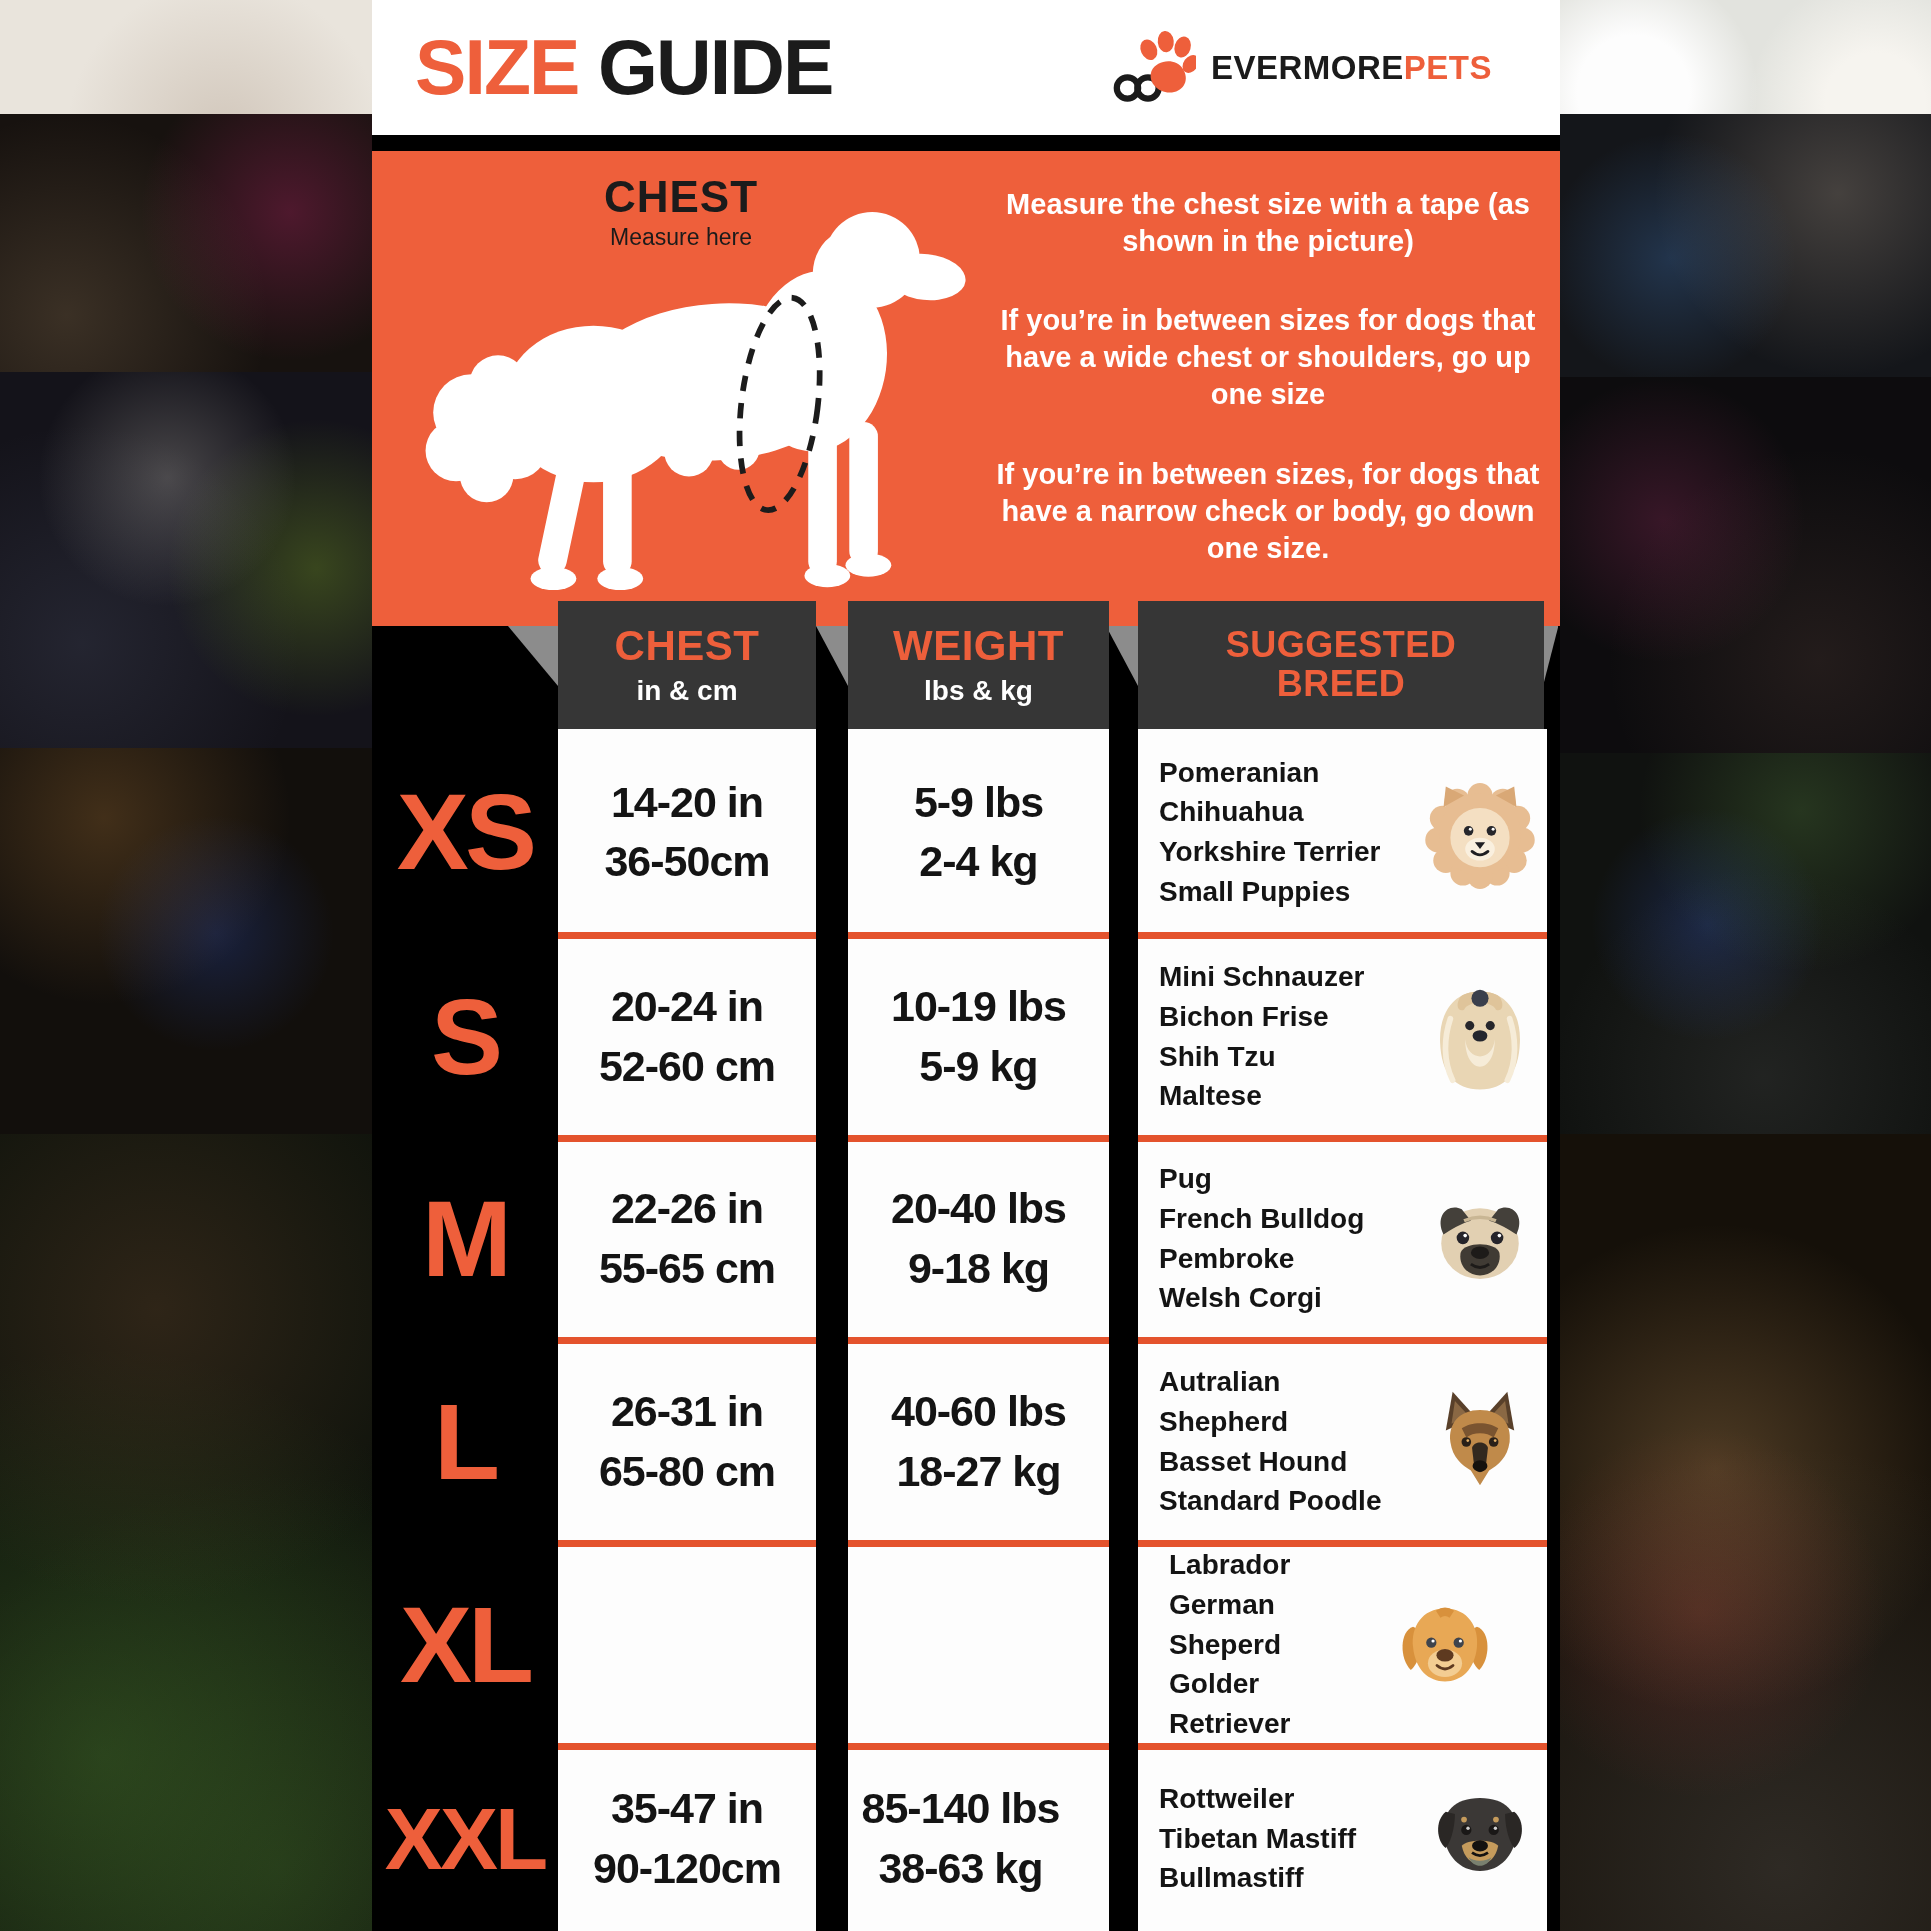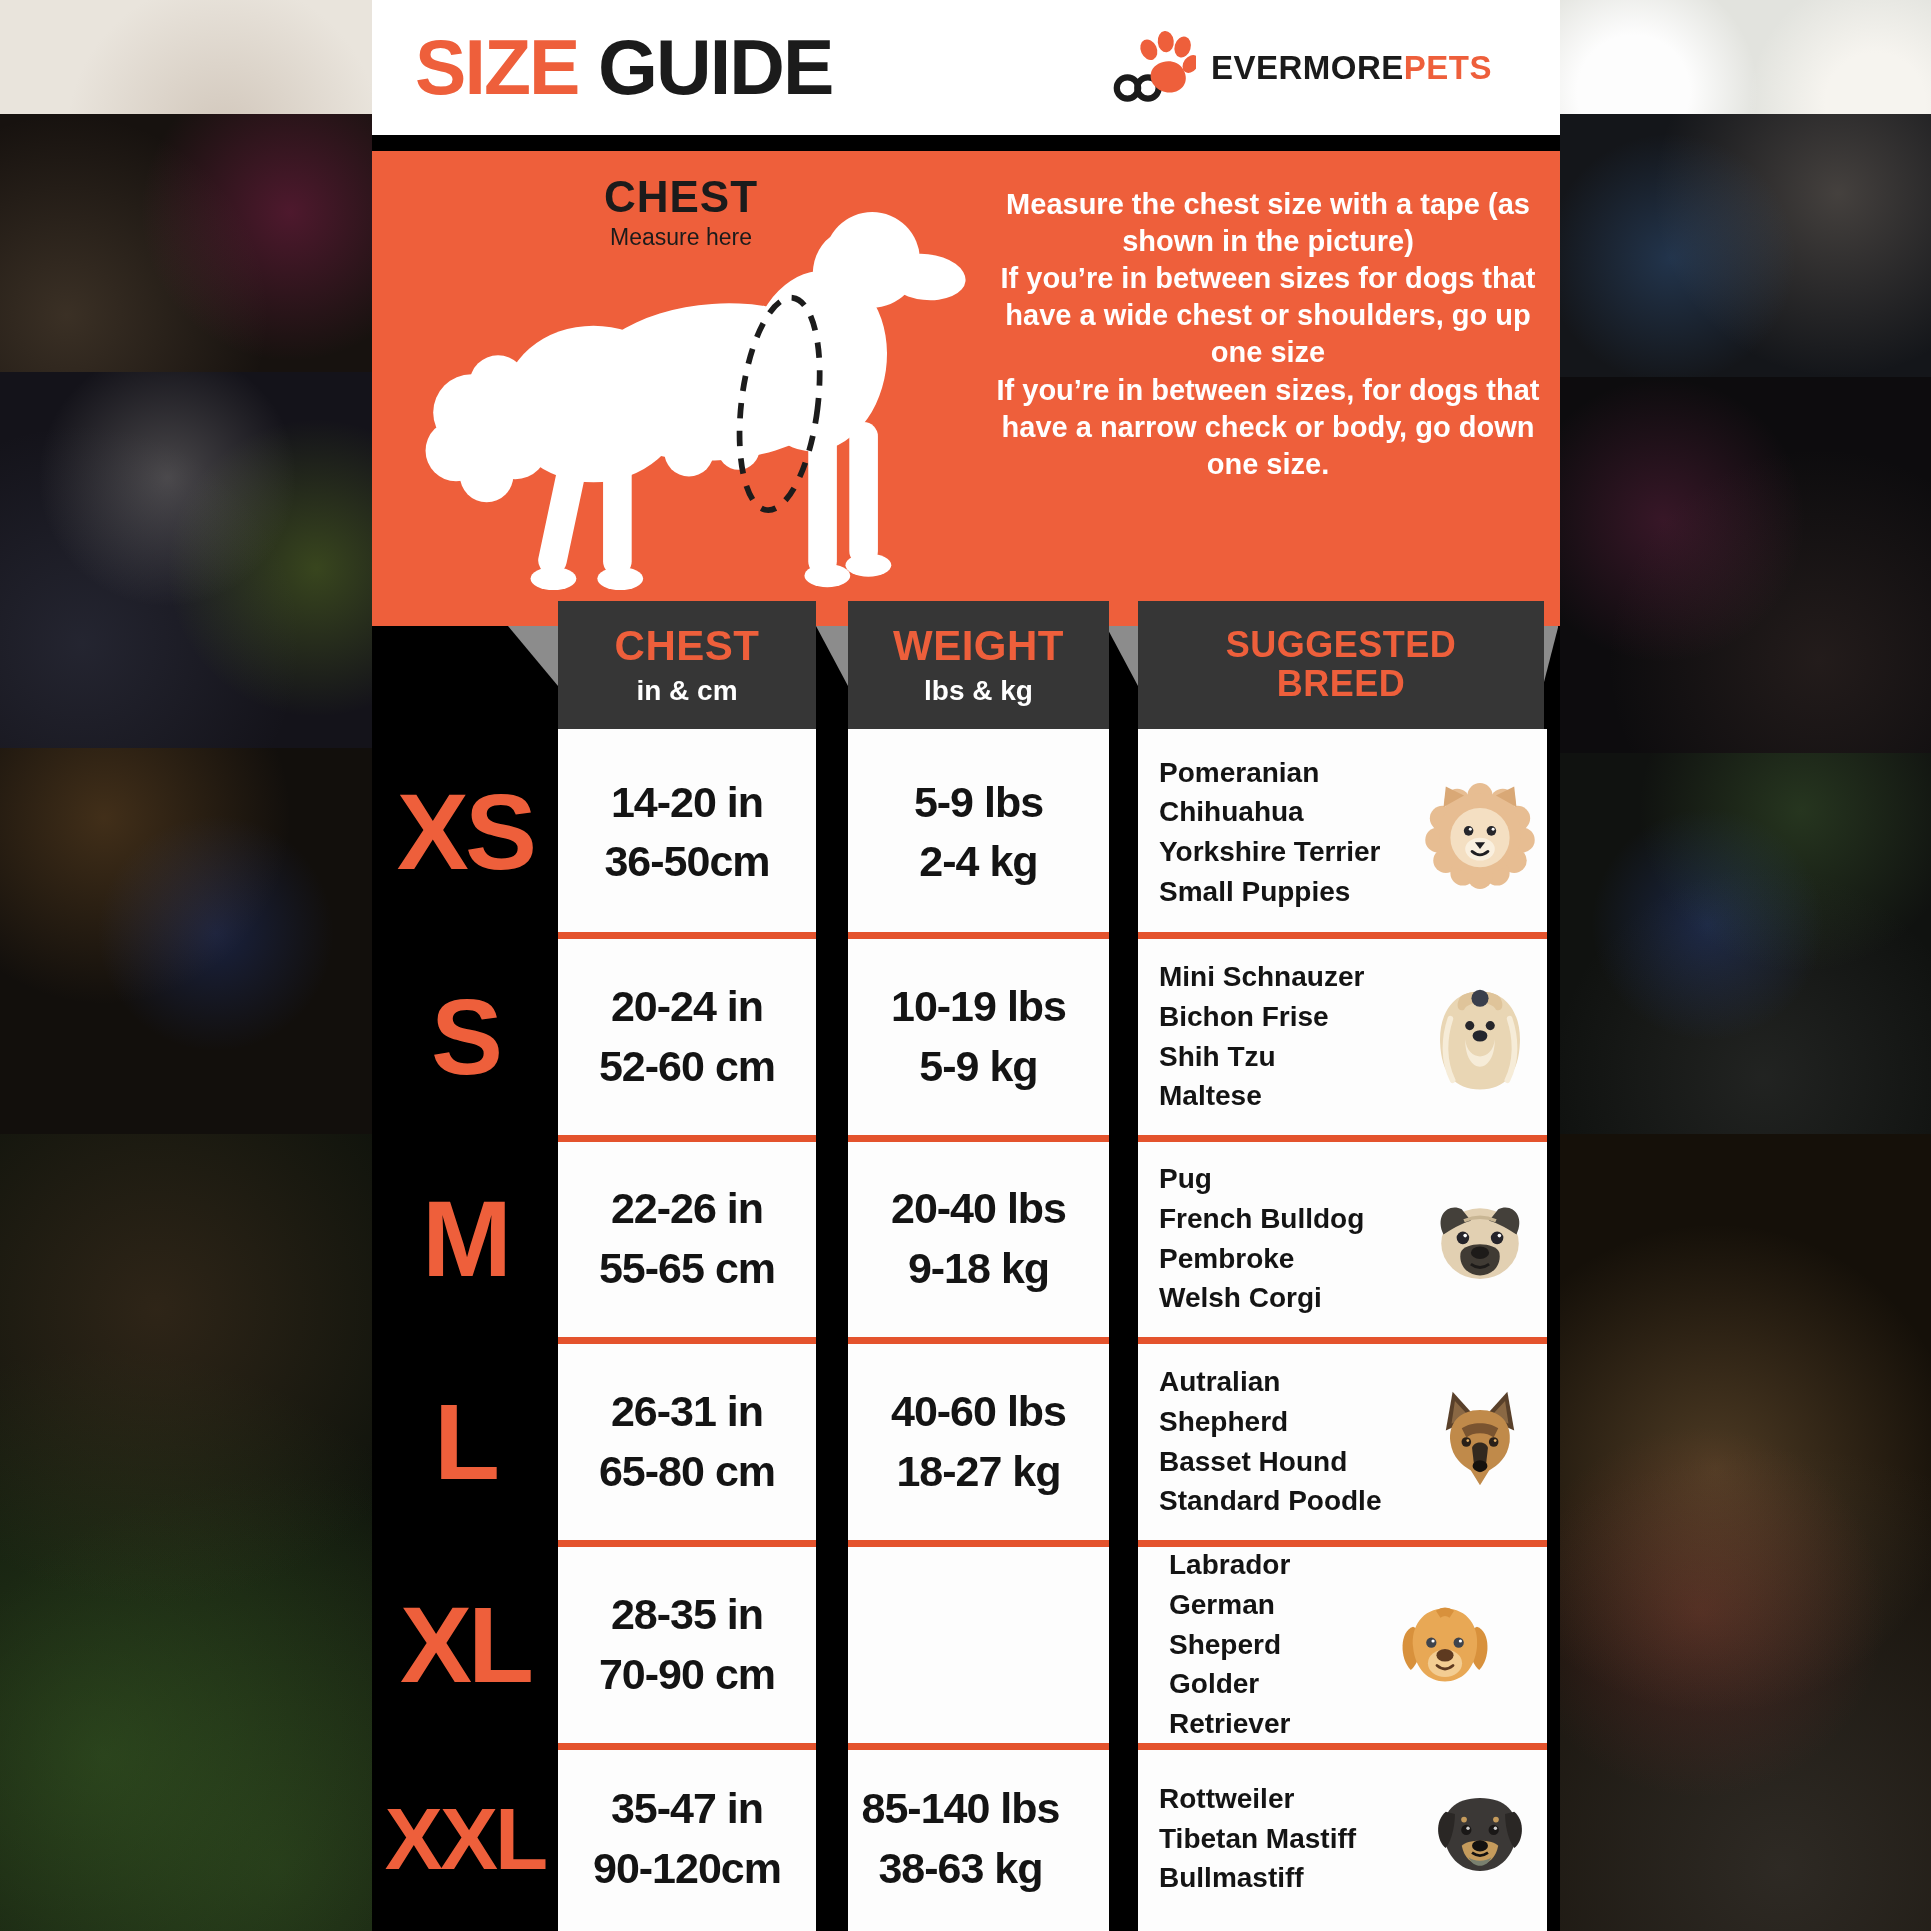--- a/index.html
+++ b/index.html
@@ -52,21 +52,21 @@
   .brand { display:flex; align-items:center; gap:15px; }
   .brand-icon { width:89px; height:89px; }
   .brand-text { font-size:33px; font-weight:bold; letter-spacing:0.5px; color:#1b1b1b; white-space:nowrap; }
   .brand-text .accent { color:#ee5f3b; }
 
   .panel { position:absolute; left:0; top:151px; width:100%; height:475px; background:#ee5f3b; }
   .chest-callout { position:absolute; left:193px; top:21px; width:232px; text-align:center; z-index:3; color:#1b1b1b; }
   .chest-callout .big { font-size:44px; font-weight:800; letter-spacing:1px; }
   .chest-callout .small { font-size:23px; font-weight:normal; margin-top:1.9px; }
   .dog-svg { position:absolute; left:7.7px; top:21px; width:637px; height:439px; z-index:2; }
-  .instructions { position:absolute; left:623px; top:35px; width:546px; display:flex; flex-direction:column; z-index:3; }
+  .instructions { position:absolute; left:623px; top:35px; width:546px; display:flex; flex-direction:column; gap:42px; z-index:3; }
   .instructions p { color:#ffffff; font-size:29px; font-weight:bold; text-align:center; line-height:1.28; }
 
   
   .hbox { position:absolute; top:601px; height:128px; background:#363636; z-index:4;
     display:flex; flex-direction:column; align-items:center; justify-content:center; gap:5.8px; text-align:center; }
   .hbox-chest  { left:186px; width:258px; }
   .hbox-weight { left:476px; width:261px; }
   .hbox-breed  { left:766px; width:406px; }
   .hbox .h-title { color:#ee5f3b; font-size:42px; font-weight:800; letter-spacing:0.5px; line-height:1.08; }
   .hbox-breed .h-title { font-size:36px; max-width:319px; }
@@ -363,26 +363,20 @@
         <circle cx="38" cy="50" r="4.2" fill="#2a2018"></circle>
           <circle cx="62" cy="50" r="4.2" fill="#2a2018"></circle>
         <circle cx="39.3" cy="48.7" r="1.2" fill="#e8b46a"></circle>
           <circle cx="63.3" cy="48.7" r="1.2" fill="#e8b46a"></circle>
       </svg>
     </div>
 
     <div class="cell" style="left:0;top:1543px;width:186px;height:203px">
         <div class="size-label">XL</div>
       </div>
-    <div class="cell" style="left:186px;top:1543px;width:258px;height:203px">
-        <div class="num">
-          <div>28-35 in</div>
-          <div>70-90 cm</div>
-        </div>
-      </div>
     <div class="cell breed-cell" style="left:776px;top:1543px;width:364px;height:203px">
       <div class="breed-lines">
         <div>Labrador</div>
           <div>German Sheperd</div>
         <div>Golder Retriever</div>
           <div></div>
       </div>
       <svg class="breed-icon" viewBox="0 0 100 100">
         <path d="M22 34 C10 38 10 62 20 72 C28 66 30 48 30 38Z" fill="#d8913c"></path>
         <path d="M78 34 C90 38 90 62 80 72 C72 66 70 48 70 38Z" fill="#d8913c"></path>

